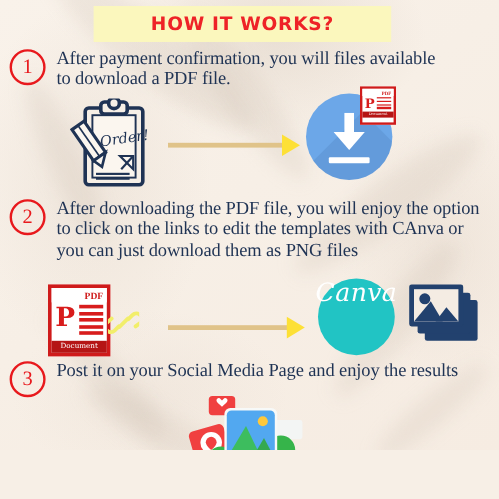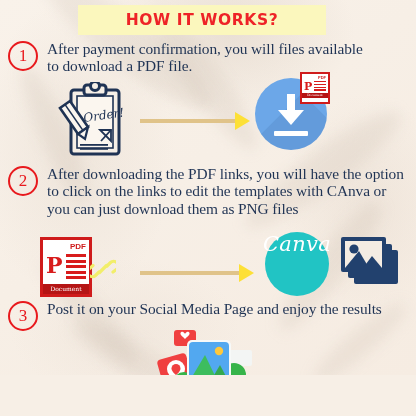--- a/index.html
+++ b/index.html
@@ -76,21 +76,21 @@
 
   
   .dl{position:absolute;left:255px;top:78px;width:72px;height:72px;border-radius:50%;background:#6ca7e8;overflow:hidden;}
   .dl .shadow{position:absolute;right:-6px;bottom:-18px;width:62px;height:62px;background:rgba(40,80,130,0.13);transform:rotate(45deg);}
   .dl .arrowdown{position:absolute;left:50%;top:16px;transform:translateX(-50%);}
   .dl .bar{position:absolute;left:50%;transform:translateX(-50%);bottom:14px;width:34px;height:5px;background:#fff;border-radius:1px;}
 
   
   .pdf{position:absolute;background:#fff;border:2px solid #cf1b1b;box-sizing:border-box;}
   .pdf .hdr{display:flex;align-items:center;justify-content:flex-end;background:#fff;}
-  .pdf .hdr .lbl{font-family:Liberation Sans, sans-serif;color:#cf1b1b;font-weight:bold;padding-left:10px;}
+  .pdf .hdr .lbl{font-family:Liberation Serif, serif;color:#cf1b1b;font-weight:bold;padding-left:10px;}
   .pdf .body{display:flex;align-items:flex-start;}
   .pdf .P{font-family:"DejaVu Serif", serif;font-weight:bold;color:#d81c1c;line-height:1;}
   .pdf .lines{display:flex;flex-direction:column;flex:1;}
   .pdf .lines i{display:block;background:#d81c1c;}
   .pdf .ftr{background:#b51515;color:#fff;font-family:"DejaVu Serif", serif;text-align:center;}
 
   .pdf-small{left:300px;top:72px;width:30px;height:32px;}
   .pdf-small .hdr{height:6px;padding:0 2px;}
   .pdf-small .hdr .lbl{font-size:4px;}
   .pdf-small .body{padding:1px 2px;gap:2px;}
@@ -190,21 +190,21 @@
           <i></i>
           <i></i>
           <i></i>
         </span>
     </div>
     <div class="ftr">Document</div>
   </div>
 
   <div class="step" id="step2">
     <div class="num">2</div>
-    <div class="stext">After downloading the PDF links, you will have the option to click on the links to edit the templates with CAnva or you can just download them as PNG files</div>
+    <div class="stext">After downloading the PDF file, you will enjoy the option to click on the links to edit the templates with CAnva or you can just download them as PNG files</div>
   </div>
 
   <div class="pdf pdf-big">
     <div class="hdr">
       <span class="lbl">PDF</span>
     </div>
     <div class="body">
       <span class="P">P</span>
       <span class="lines">
           <i></i>

